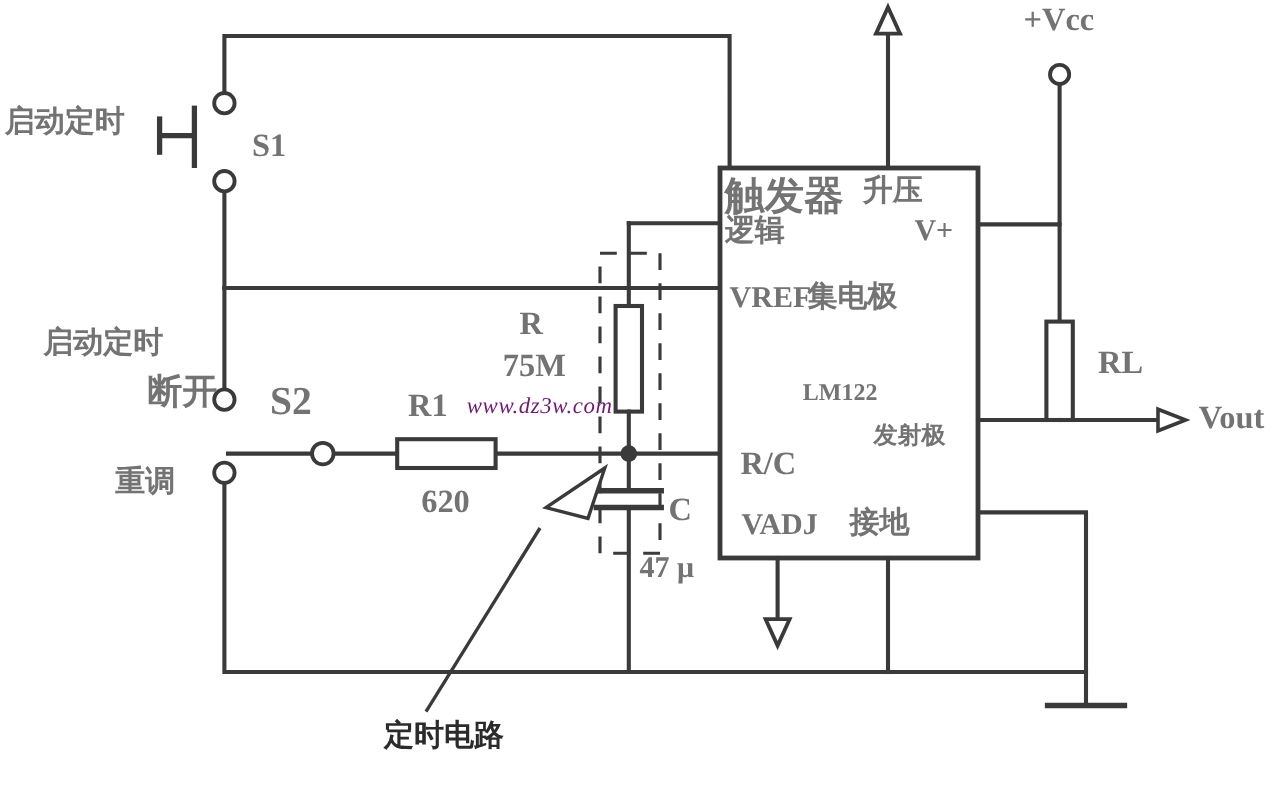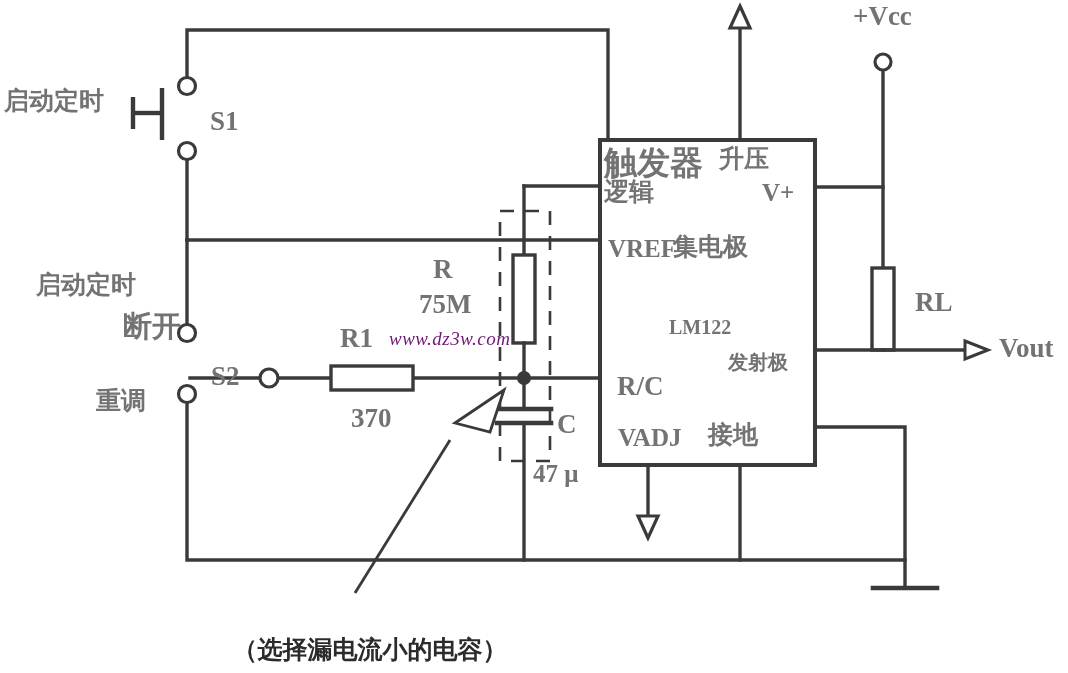--- a/index.html
+++ b/index.html
@@ -142,27 +142,27 @@
   </svg>
 
   <div class="lbl cn" style="left:4px; top:88px; font-size:25px;">启动定时</div>
 
   <div class="lbl lat" style="left:210px; top:107px; font-size:27px;">S1</div>
 
   <div class="lbl cn" style="left:36px; top:272px; font-size:25px;">启动定时</div>
 
   <div class="lbl cn" style="left:86px; top:311px; font-size:29px;margin-left:37px;">断开</div>
 
-  <div class="lbl lat" style="left:211px; top:318px; font-size:27px;margin-top:44px;">S2</div>
+  <div class="lbl lat" style="left:225px; top:318px; font-size:33px;">S2</div>
 
   <div class="lbl cn" style="left:96px; top:388px; font-size:25px;">重调</div>
 
   <div class="lbl lat" style="left:340px; top:324px; font-size:27px;">R1</div>
 
-  <div class="lbl lat" style="left:351px; top:404px; font-size:27px;">370</div>
+  <div class="lbl lat" style="left:351px; top:404px; font-size:27px;">620</div>
 
   <div class="lbl lat" style="left:433px; top:255px; font-size:27px;">R</div>
 
   <div class="lbl lat" style="left:419px; top:290px; font-size:27px;">75M</div>
 
   <div class="lbl lat" style="left:557px; top:410px; font-size:27px;">C</div>
 
   <div class="lbl lat" style="left:533px; top:461px; font-size:25px;">47 μ</div>
 
   <div class="lbl cn" style="left:604px; top:146px; font-size:33px;">触发器</div>
@@ -188,15 +188,15 @@
   <div class="lbl cn" style="left:708px; top:422px; font-size:25px;">接地</div>
 
   <div class="lbl lat" style="left:853px; top:2px; font-size:27px;">+Vcc</div>
 
   <div class="lbl lat" style="left:915px; top:288px; font-size:27px;">RL</div>
 
   <div class="lbl lat" style="left:999px; top:334px; font-size:27px;">Vout</div>
 
   <div class="wm" style="left:389px; top:328px;">www.dz3w.com</div>
 
-  <div class="caption" style="left:140px; top:634px; width:460px;">（选择漏电流小的电容）</div>
+  <div class="caption" style="left:205px; top:597px; width:330px;">定时电路</div>
 
 </div>
 
 </body></html>

